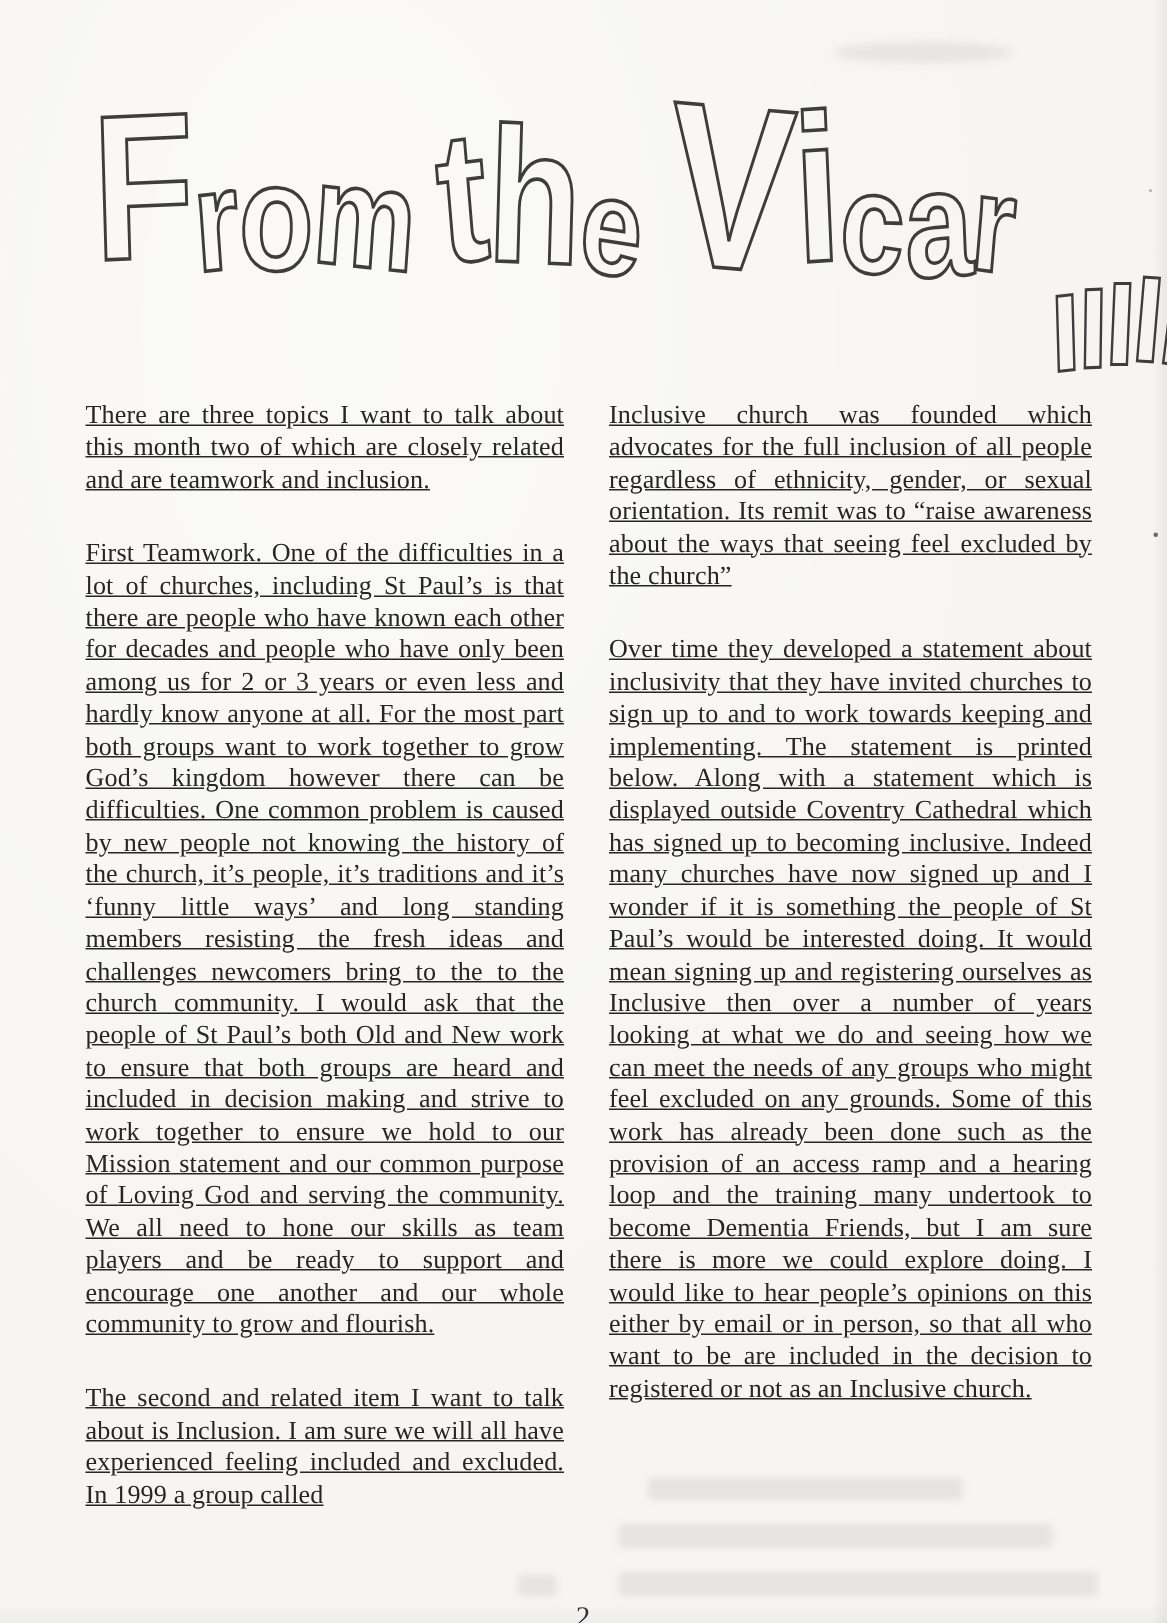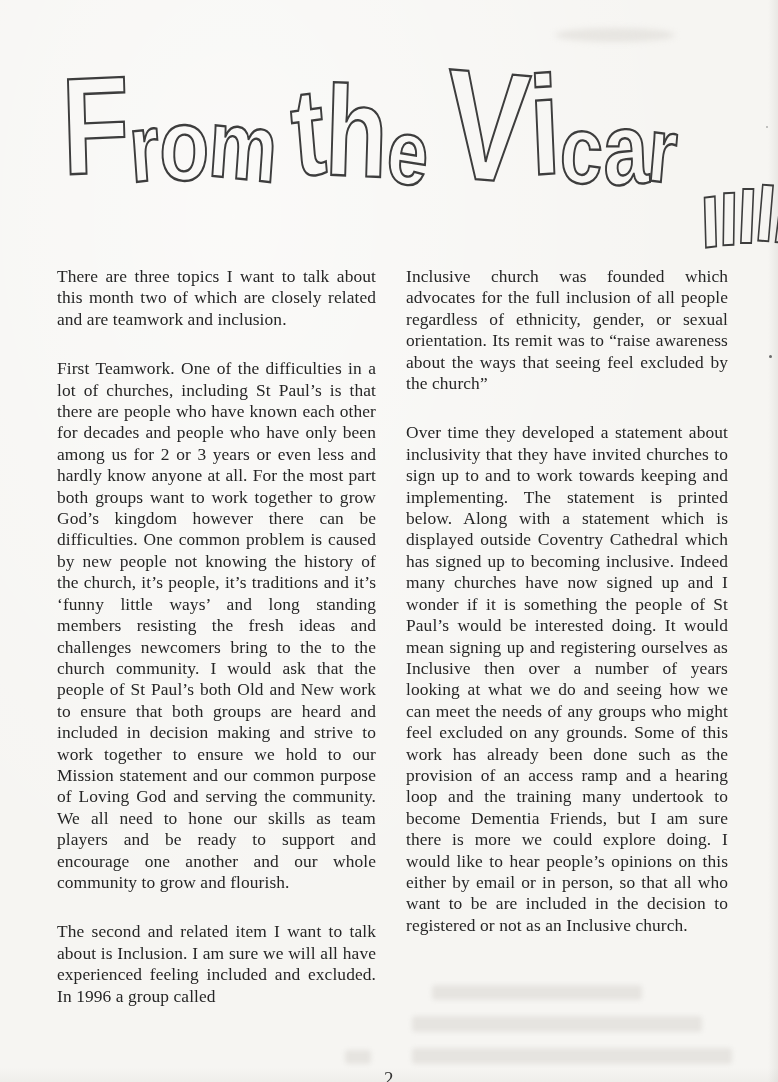--- a/index.html
+++ b/index.html
@@ -57,20 +57,21 @@
     margin-left: 8px;
   }
   
   .col {
     position: absolute;
     top: 266px;
     font-size: 17.4px;
     line-height: 21.4px;
     text-align: justify;
     letter-spacing: 0.1px;
+    text-decoration: underline;
   }
   .col p { margin: 0 0 28px 0; }
   .col p:last-child { margin-bottom: 0; }
   .col-left  { left: 57px;  width: 319px; }
   .col-right { left: 406px; width: 322px; }
   
   .page-number {
     position: absolute;
     left: 384px;
     top: 1068px;
@@ -124,21 +125,21 @@
     <span class="wa-dot" style="top: 150px; height: 52px; transform: rotate(-5deg) skewX(-3deg); margin-left: 34px;"></span>
     <span class="wa-dot" style="top: 146px; height: 54px; transform: rotate(-2deg) skewX(-3deg);"></span>
     <span class="wa-dot" style="top: 142px; height: 56px; transform: rotate(0deg) skewX(-3deg);"></span>
     <span class="wa-dot" style="top: 138px; height: 58px; transform: rotate(3deg) skewX(-3deg);"></span>
     <span class="wa-dot" style="top: 142px; height: 56px; transform: rotate(6deg) skewX(-3deg);"></span>
   </div>
 
 <div class="col col-left">
   <p>There are three topics I want to talk about this month two of which are closely related and are teamwork and inclusion.</p>
   <p>First Teamwork.  One of the difficulties in a lot of churches, including St Paul’s is that there are people who have known each other for decades and people who have only been among us for 2 or 3 years or even less and hardly know anyone at all.  For the most part both groups want to work together to grow God’s kingdom however there can be difficulties.  One common problem is caused by new people not knowing the history of the church, it’s people, it’s traditions and it’s ‘funny little ways’ and long standing members resisting the fresh ideas and challenges newcomers bring to the to the church community.  I would ask that the people of St Paul’s both Old and New work to ensure that both groups are heard and included in decision making and strive to work together to ensure we hold to our Mission statement and our common purpose of Loving God and serving the community.  We all need to hone our skills as team players and be ready to support and encourage one another and our whole community to grow and flourish.</p>
-  <p>The second and related item I want to talk about is Inclusion.  I am sure we will all have experienced feeling included and excluded.    In  1996  a  group  called</p>
+  <p>The second and related item I want to talk about is Inclusion.  I am sure we will all have experienced feeling included and excluded.    In  1999  a  group  called</p>
 </div>
 
 <div class="col col-right">
   <p>Inclusive church was founded which advocates for the full inclusion of all people regardless of ethnicity, gender, or sexual orientation.  Its remit was to “raise awareness about the ways that seeing feel excluded by the church”</p>
   <p>Over time they developed a statement about inclusivity that they have invited churches to sign up to and to work towards keeping and implementing.  The statement is printed below.  Along with a statement which is displayed outside Coventry Cathedral which has signed up to becoming inclusive.   Indeed many churches have now signed up and I wonder if it is something the people of St Paul’s would be interested doing.   It would mean signing up and registering ourselves as Inclusive then over a number of years looking at what we do and seeing how we can meet the needs of any groups who might feel excluded on any grounds. Some of this work has already been done such as the provision of an access ramp and a hearing loop and the training many undertook to become Dementia Friends, but I am sure there is more we could explore doing.   I would like to hear people’s opinions on this either by email or in person, so that all who want to be are included in the decision to registered or not as an Inclusive church.</p>
 </div>
 
 <div class="artifact bleed" style="left:432px; top:985px;  width:210px; height:15px;"></div>
 <div class="artifact bleed" style="left:412px; top:1016px; width:290px; height:16px;"></div>
 <div class="artifact bleed" style="left:412px; top:1048px; width:320px; height:16px;"></div>

